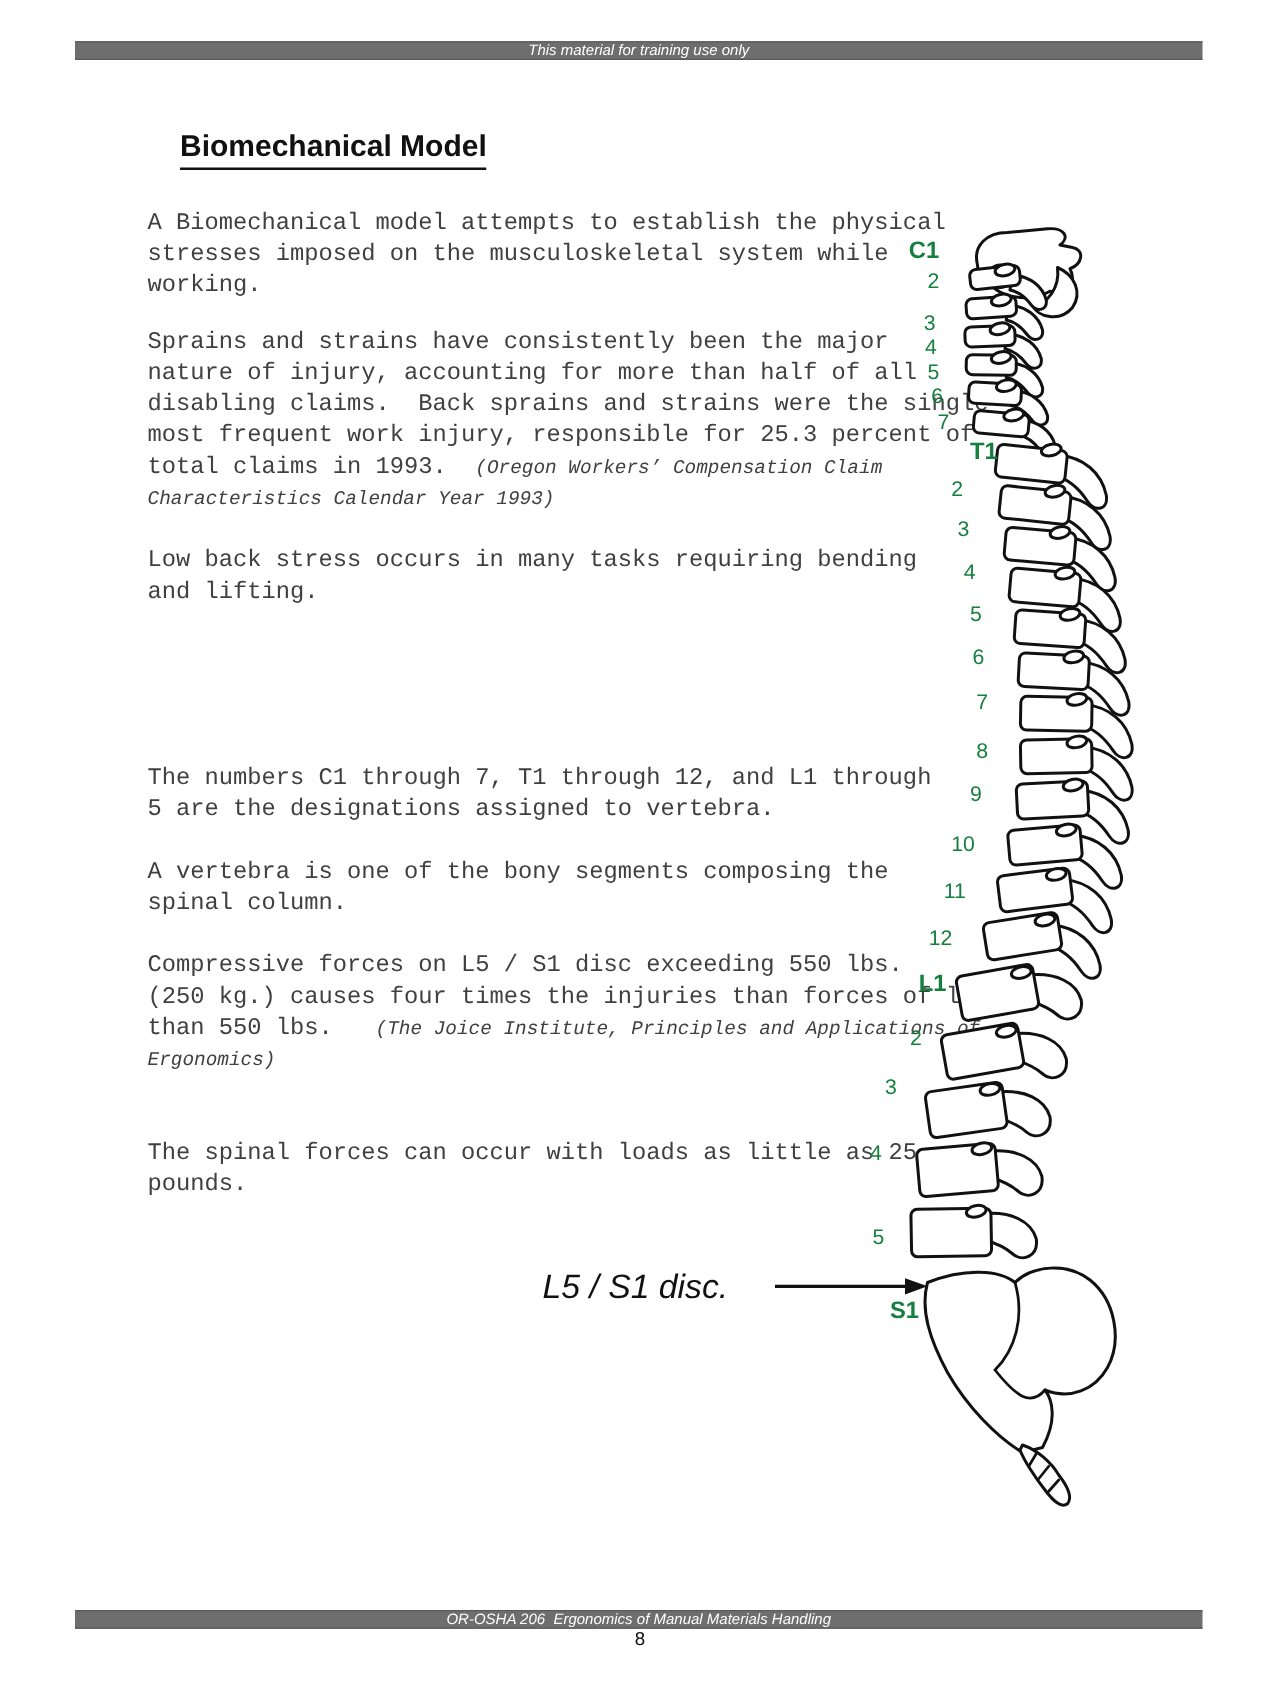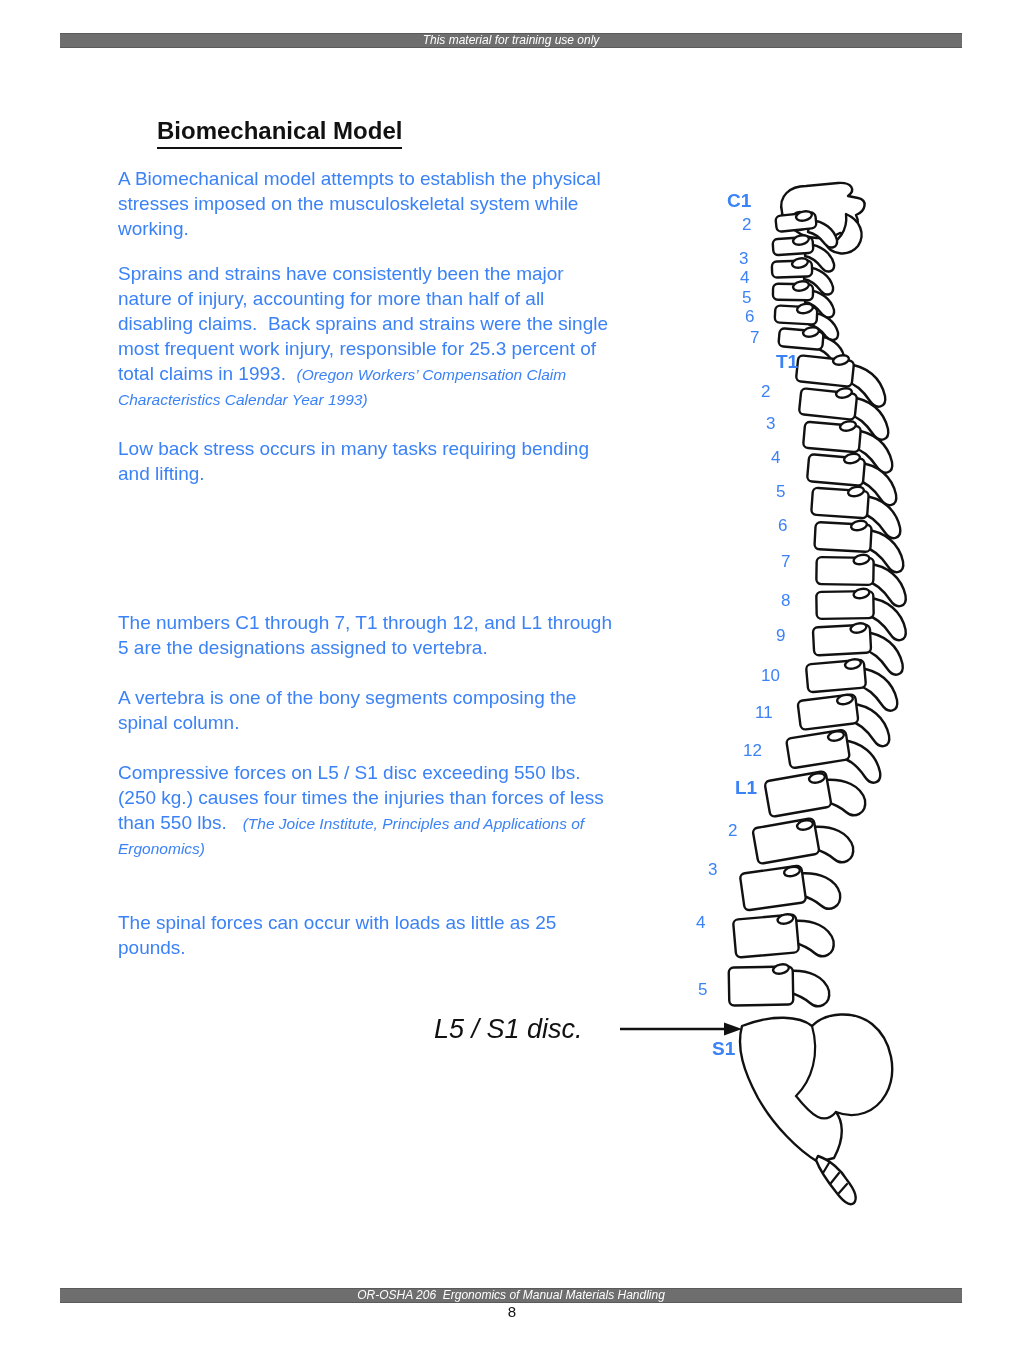--- a/index.html
+++ b/index.html
@@ -6,25 +6,25 @@
   .page{position:relative;width:1024px;height:1365px;background:#fff;overflow:hidden;
         font-family:"Liberation Sans",sans-serif;color:#111;}
   .banner{position:absolute;left:60px;width:902px;height:15px;background:#6e6e6e;
           border-top:1px solid #5a5a5a;border-bottom:1px solid #5a5a5a;box-sizing:border-box;}
   .banner span{display:block;text-align:center;color:#fff;font-style:italic;
                font-size:12px;line-height:13px;white-space:pre;}
   .banner.top{top:33px;}
   .banner.bottom{top:1288px;}
   .page-num{position:absolute;top:1303px;left:0;width:1024px;text-align:center;
             font-size:15px;color:#111;}
-  h1.title{position:absolute;left:140px;top:100px;margin:17px;font-size:24px;font-weight:bold;
+  h1.title{position:absolute;left:140px;top:100px;margin:4px;font-size:24px;font-weight:bold;
            border-bottom:2.5px solid #111;padding-bottom:2px;}
-  .para{position:absolute;left:118px;font-size:19px;line-height:25px;white-space:pre;color:#3b82f6;}
+  .para{position:absolute;left:118px;font-size:19px;line-height:25px;white-space:pre;color:#404040;font-family:Liberation Mono, monospace;}
   .cite{font-size:15.5px;font-style:italic;line-height:21px;}
-  .vlabel{position:absolute;font-size:17px;color:#3b82f6;}
+  .vlabel{position:absolute;font-size:17px;color:#15803d;}
   .vlabel.major{font-weight:bold;font-size:19px;}
   .callout{position:absolute;left:434px;top:1014px;font-size:27px;font-weight:normal;
            font-style:italic;white-space:pre;}
   .bone{fill:#fff;stroke:#111;stroke-width:2.4px;stroke-linejoin:round;}
   .boneline{fill:none;stroke:#111;stroke-width:2.2px;stroke-linecap:round;}
   svg{position:absolute;overflow:visible;}
 </style>
 </head>
 <body>
 

